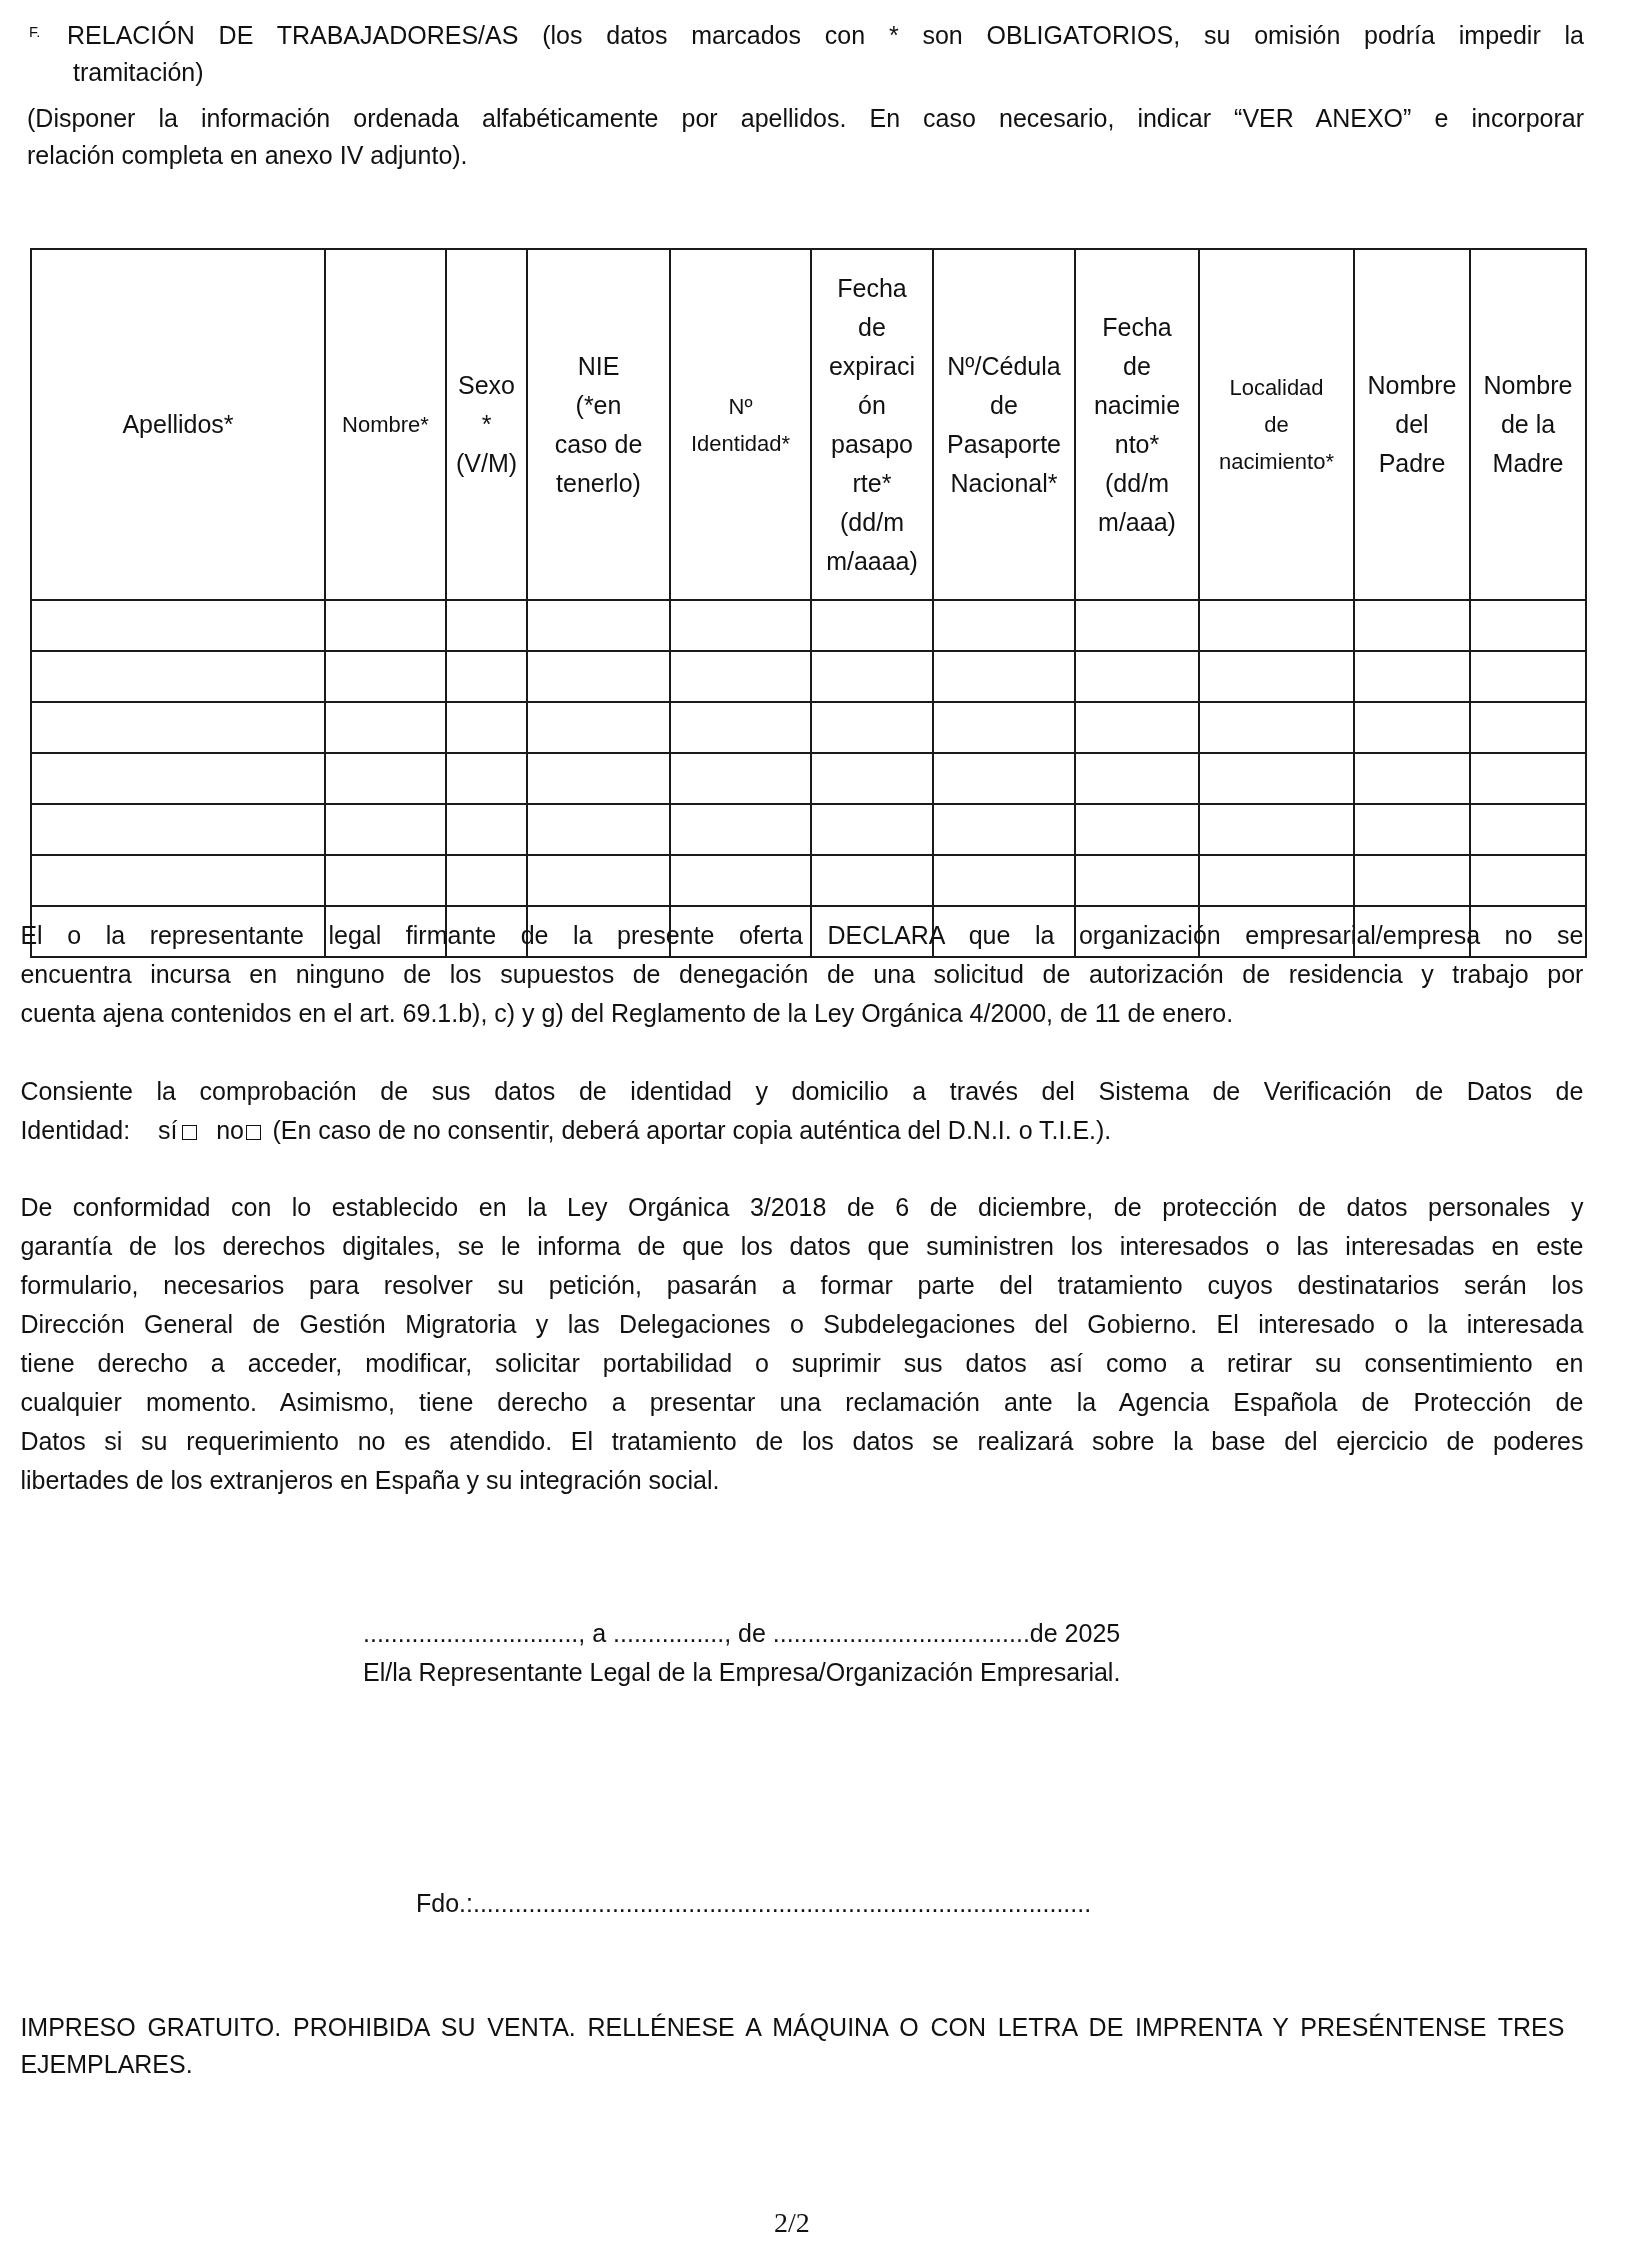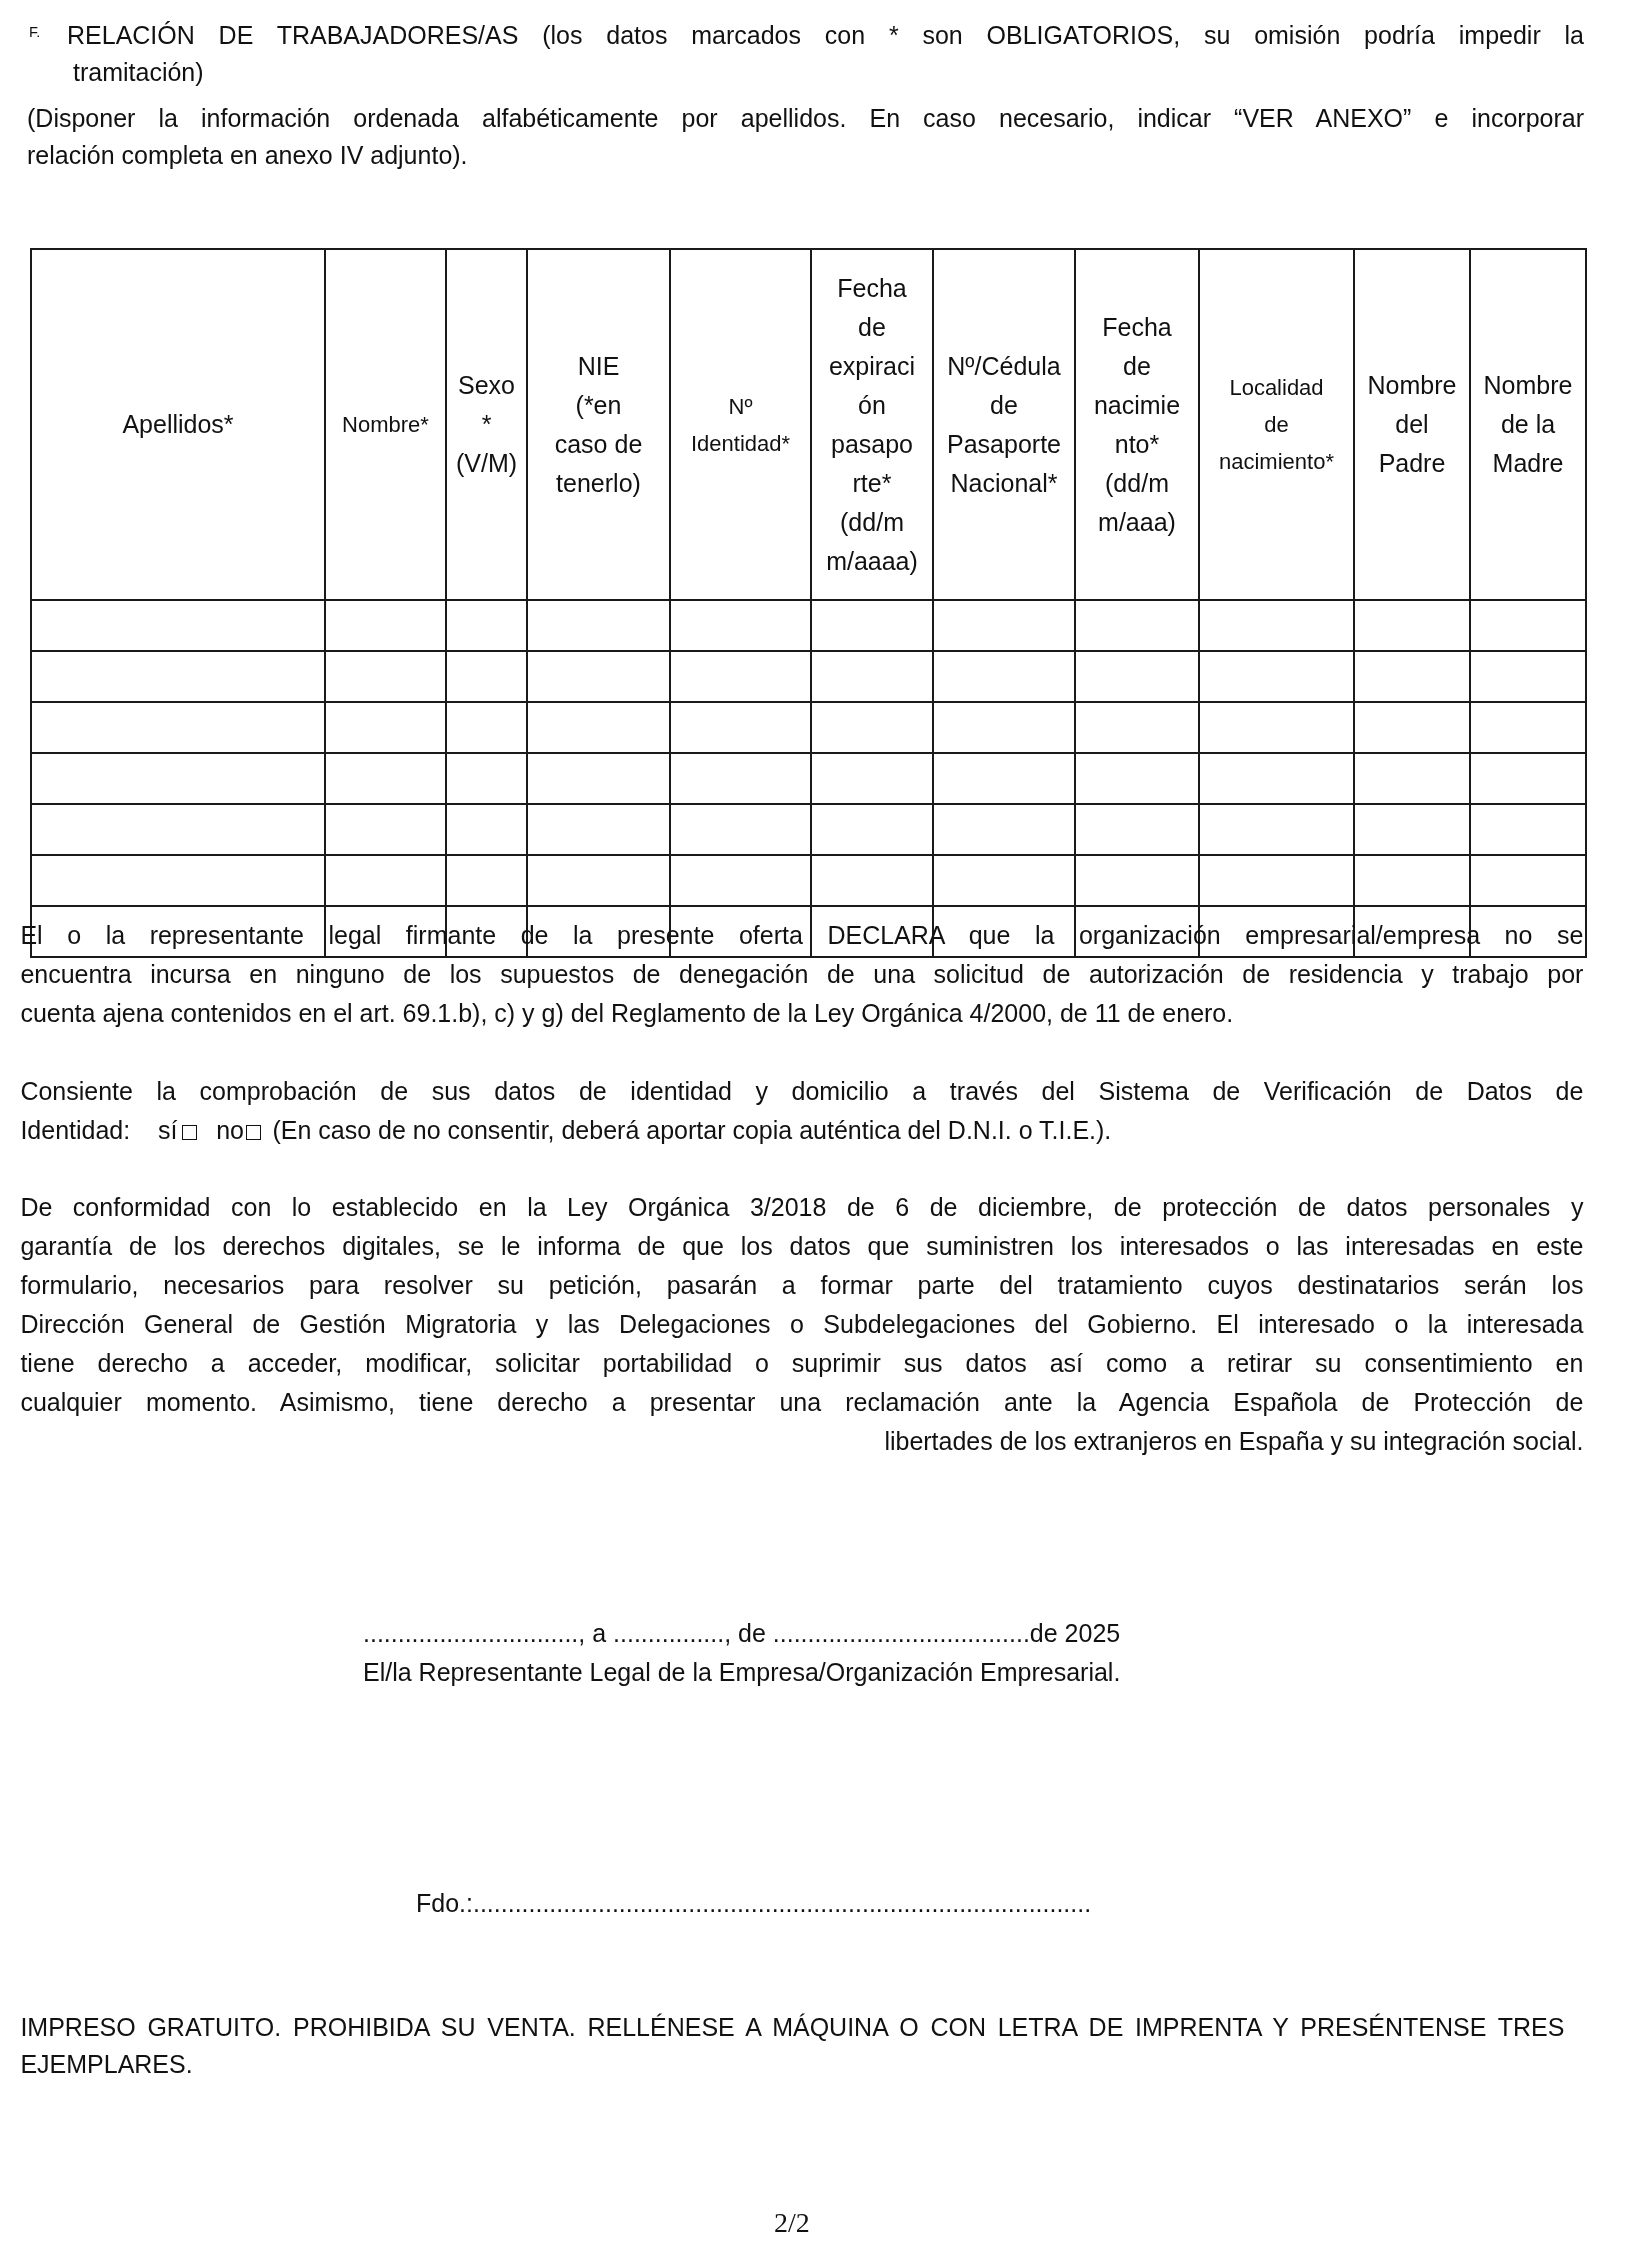--- a/index.html
+++ b/index.html
@@ -214,21 +214,22 @@
   <span>(En caso de no consentir, deberá aportar copia auténtica del D.N.I. o T.I.E.).</span>
 </div>
 
 <div class="abs txt just" style="left:20.4px; top:1188px; width:1563px;" id="privacy">
     <div>De conformidad con lo establecido en la Ley Orgánica 3/2018 de 6 de diciembre, de protección de datos personales y</div>
     <div>garantía de los derechos digitales, se le informa de que los datos que suministren los interesados o las interesadas en este</div>
     <div>formulario, necesarios para resolver su petición, pasarán a formar parte del tratamiento cuyos destinatarios serán los</div>
     <div>Dirección General de Gestión Migratoria y las Delegaciones o Subdelegaciones del Gobierno. El interesado o la interesada</div>
     <div>tiene derecho a acceder, modificar, solicitar portabilidad o suprimir sus datos así como a retirar su consentimiento en</div>
     <div>cualquier momento. Asimismo, tiene derecho a presentar una reclamación ante la Agencia Española de Protección de</div>
-    <div class="nolast" style="text-align: right;">libertades de los extranjeros en España y su integración social.</div>
+    <div>Datos si su requerimiento no es atendido. El tratamiento de los datos se realizará sobre la base del ejercicio de poderes</div>
+    <div class="nolast" style="text-align: left;">libertades de los extranjeros en España y su integración social.</div>
   </div>
 
 <div class="abs txt" style="left:363px; top:1614px; white-space:nowrap;">..............................., a ................, de .....................................de 2025</div>
 <div class="abs txt" style="left:363px; top:1653px; white-space:nowrap;">El/la Representante Legal de la Empresa/Organización Empresarial.</div>
 <div class="abs txt" style="left:404px; top:1884px; white-space:nowrap;margin-left:12px;">Fdo.:.........................................................................................</div>
 
 <div class="abs txt just" style="left:20.4px; top:2008px; width:1544px;">IMPRESO GRATUITO. PROHIBIDA SU VENTA. RELLÉNESE A MÁQUINA O CON LETRA DE IMPRENTA Y PRESÉNTENSE TRES</div>
 <div class="abs txt" style="left:20.4px; top:2045px;">EJEMPLARES.</div>
 <div class="abs pageno" style="left:774px; top:2207px;">2/2</div>
 

